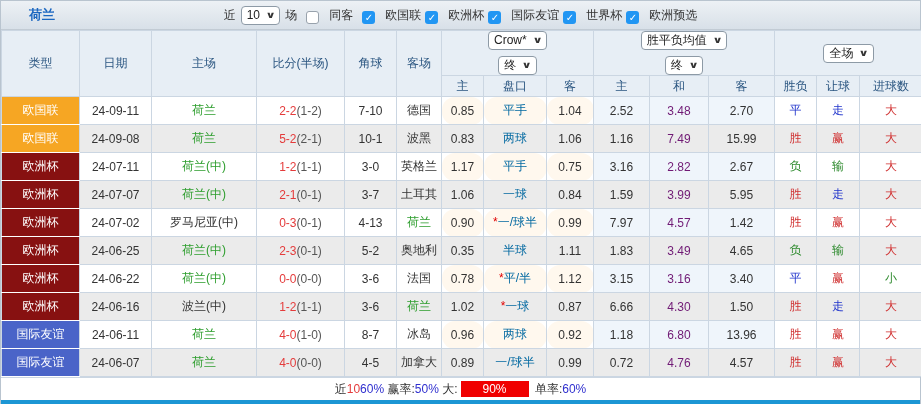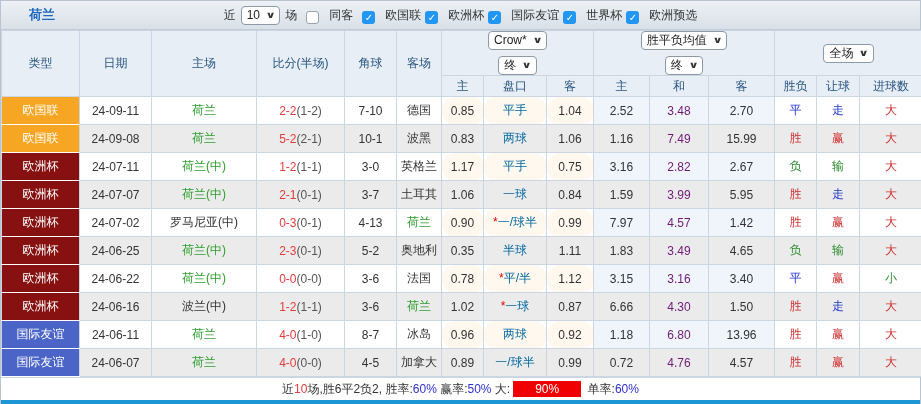--- a/index.html
+++ b/index.html
@@ -344,21 +344,20 @@
           <td class="c-red">胜</td>
           <td class="c-red">赢</td>
           <td class="c-red">大</td>
         </tr>
       </tbody>
   </table>
 
   <div class="summary" id="summary">
       <span class="s-dark">近</span>
       <span class="s-red">10</span>
-      <span class="s-dark">场,胜6平2负2, 胜率:</span>
       <span class="s-blue">60%</span>
       <span class="s-dark"> 赢率:</span>
       <span class="s-blue">50%</span>
       <span class="s-dark"> 大:</span>
       <span class="badge90">90%</span>
       <span class="s-dark"> 单率:</span>
       <span class="s-blue">60%</span>
     </div>
 
   <div class="footbar" id="footbar" style="background: rgb(28, 150, 212);">

